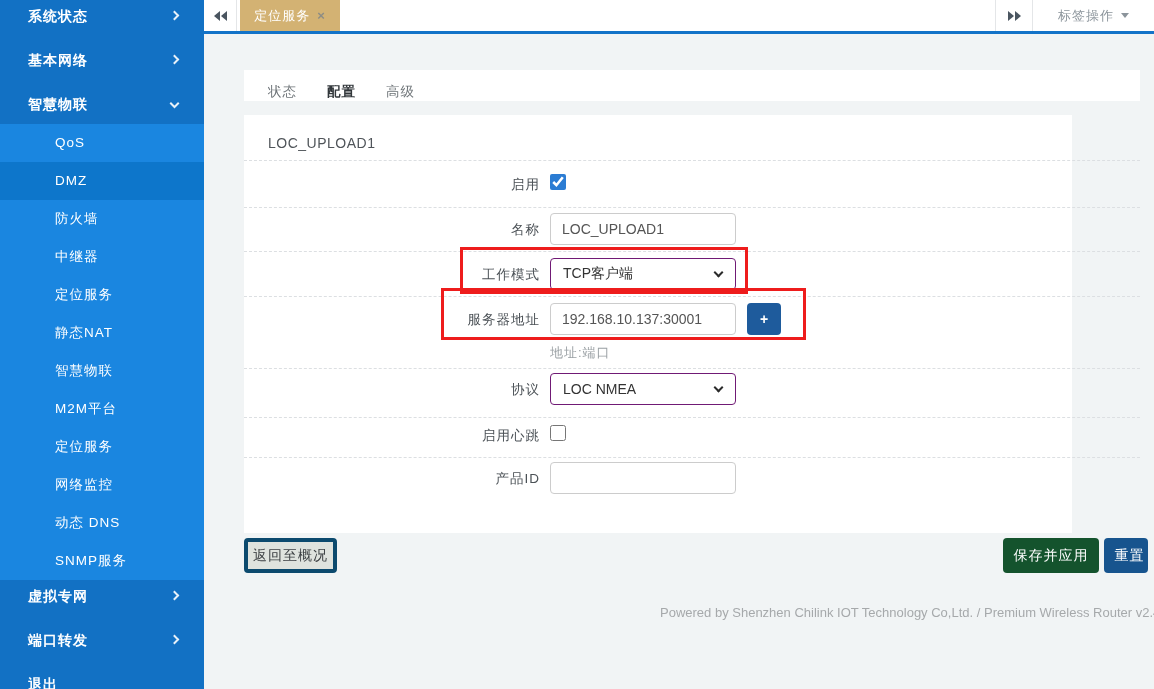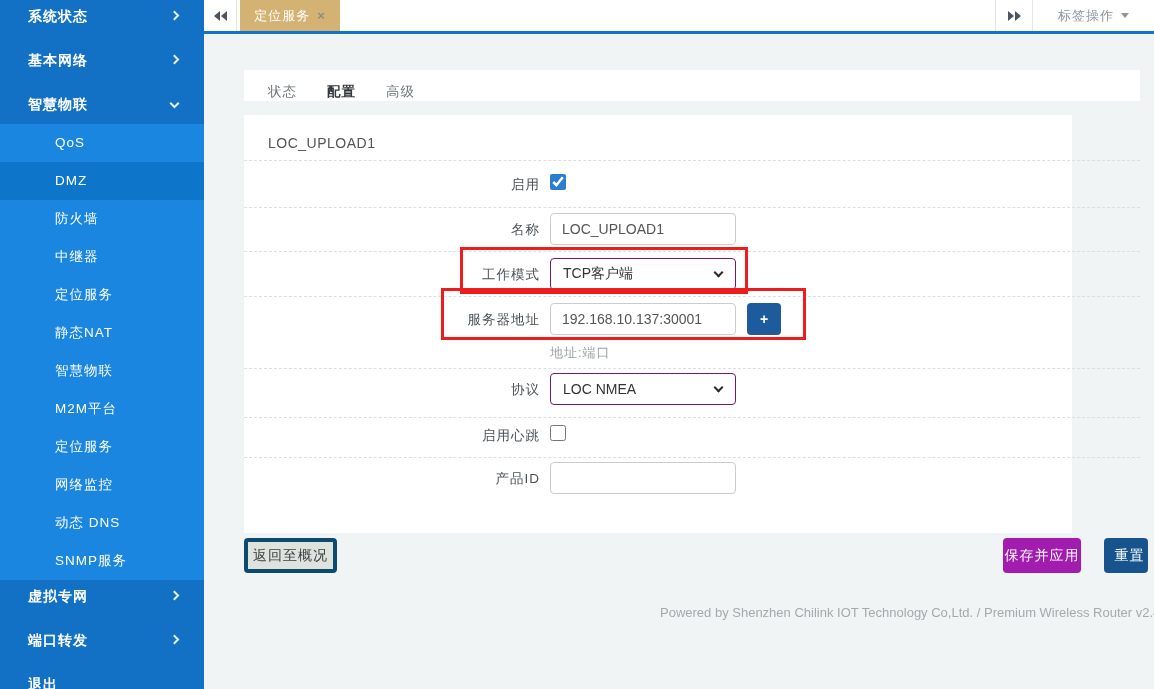--- a/index.html
+++ b/index.html
@@ -82,21 +82,21 @@
   }
 
   
   .anno { position:absolute; border:3px solid #ee1c1c; pointer-events:none; z-index:6; }
   .anno1 { left:460px; top:247px; width:288px; height:47px; }
   .anno2 { left:441px; top:288px; width:365px; height:52px; }
 
   
   .btn { position:absolute; top:538px; height:35px; border:none; border-radius:4px; font-size:14px; cursor:pointer; letter-spacing:1px; font-family:"Liberation Sans","DejaVu Sans",sans-serif; }
   .btn-back { left:244px; width:93px; background:#dfe3de; border:4px solid #0c4a6e; color:#3c4043; }
-  .btn-save { left:1003px; width:78px; background:#a21caf; color:#fff; }
+  .btn-save { left:1003px; width:96px; background:#14532d; color:#fff; }
   .btn-reset{ left:1104px; width:44px; background:#17548e; color:#fff;padding-left:7px; }
   .footer { position:absolute; left:660px; top:605px; font-size:13px; color:#a6a9ab; white-space:nowrap; }
 </style>
 </head>
 <body>
 
 <div class="sidebar">
   <div class="side-group" style="top:44px">
     <span>基本网络</span>
     <span class="chev right"></span>

